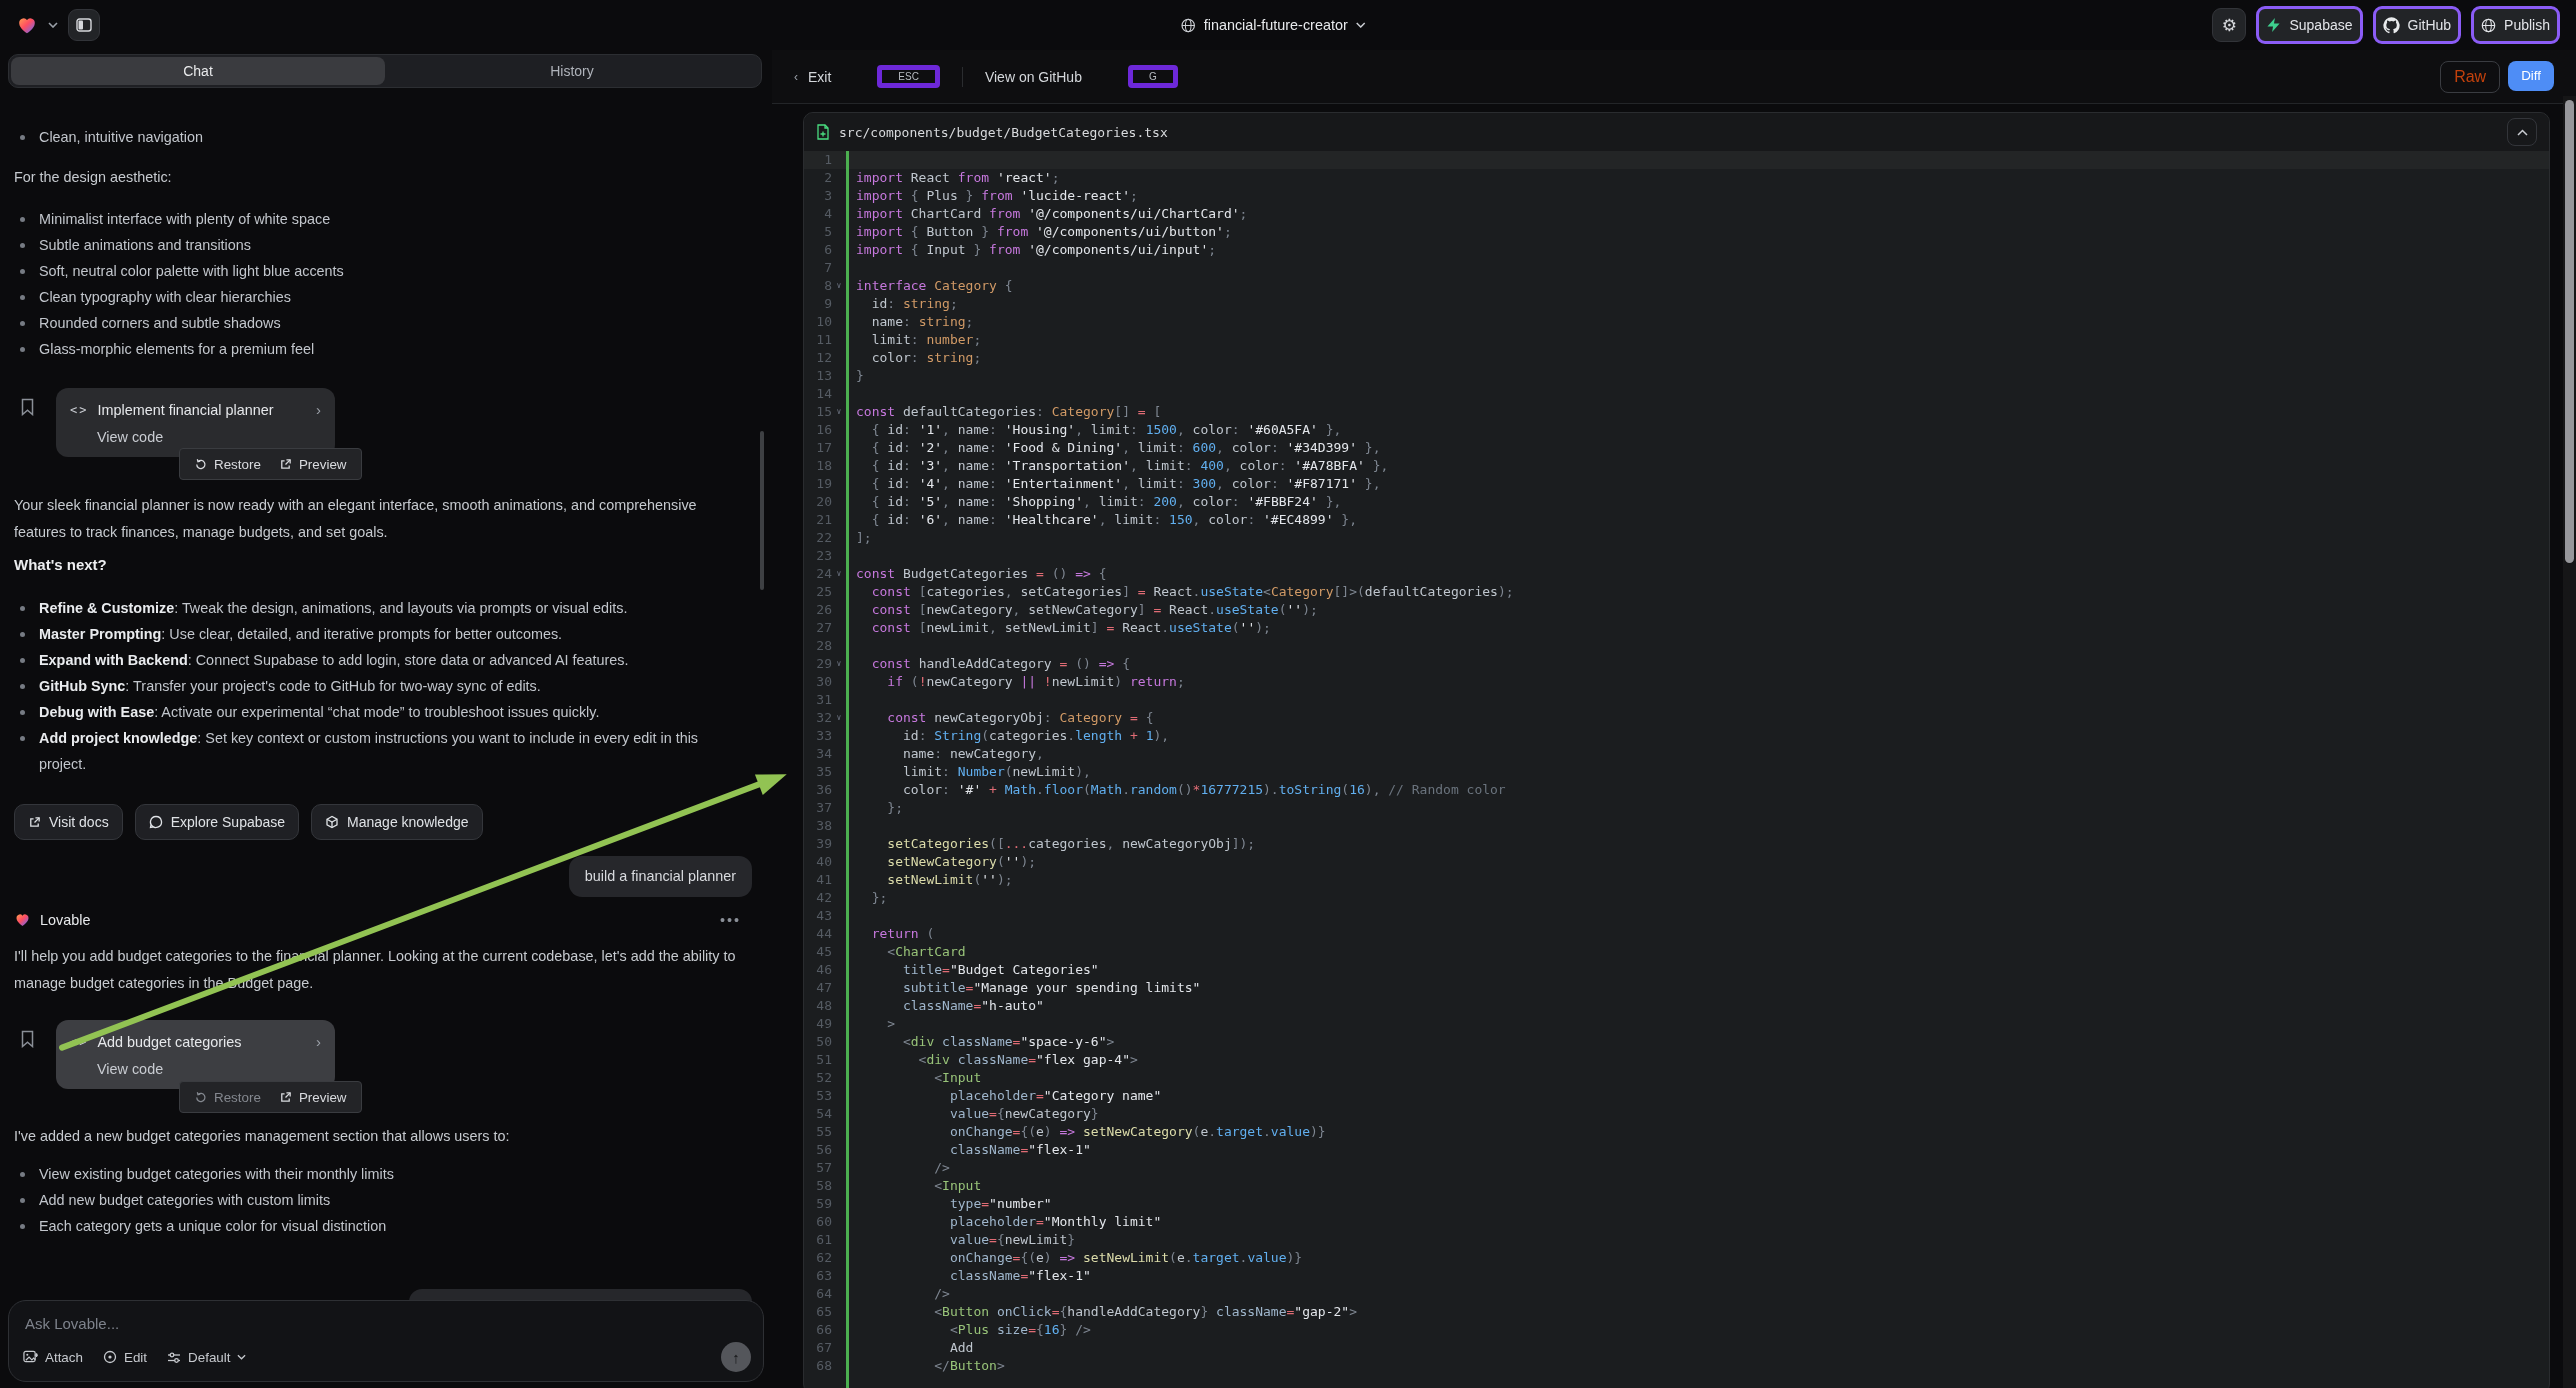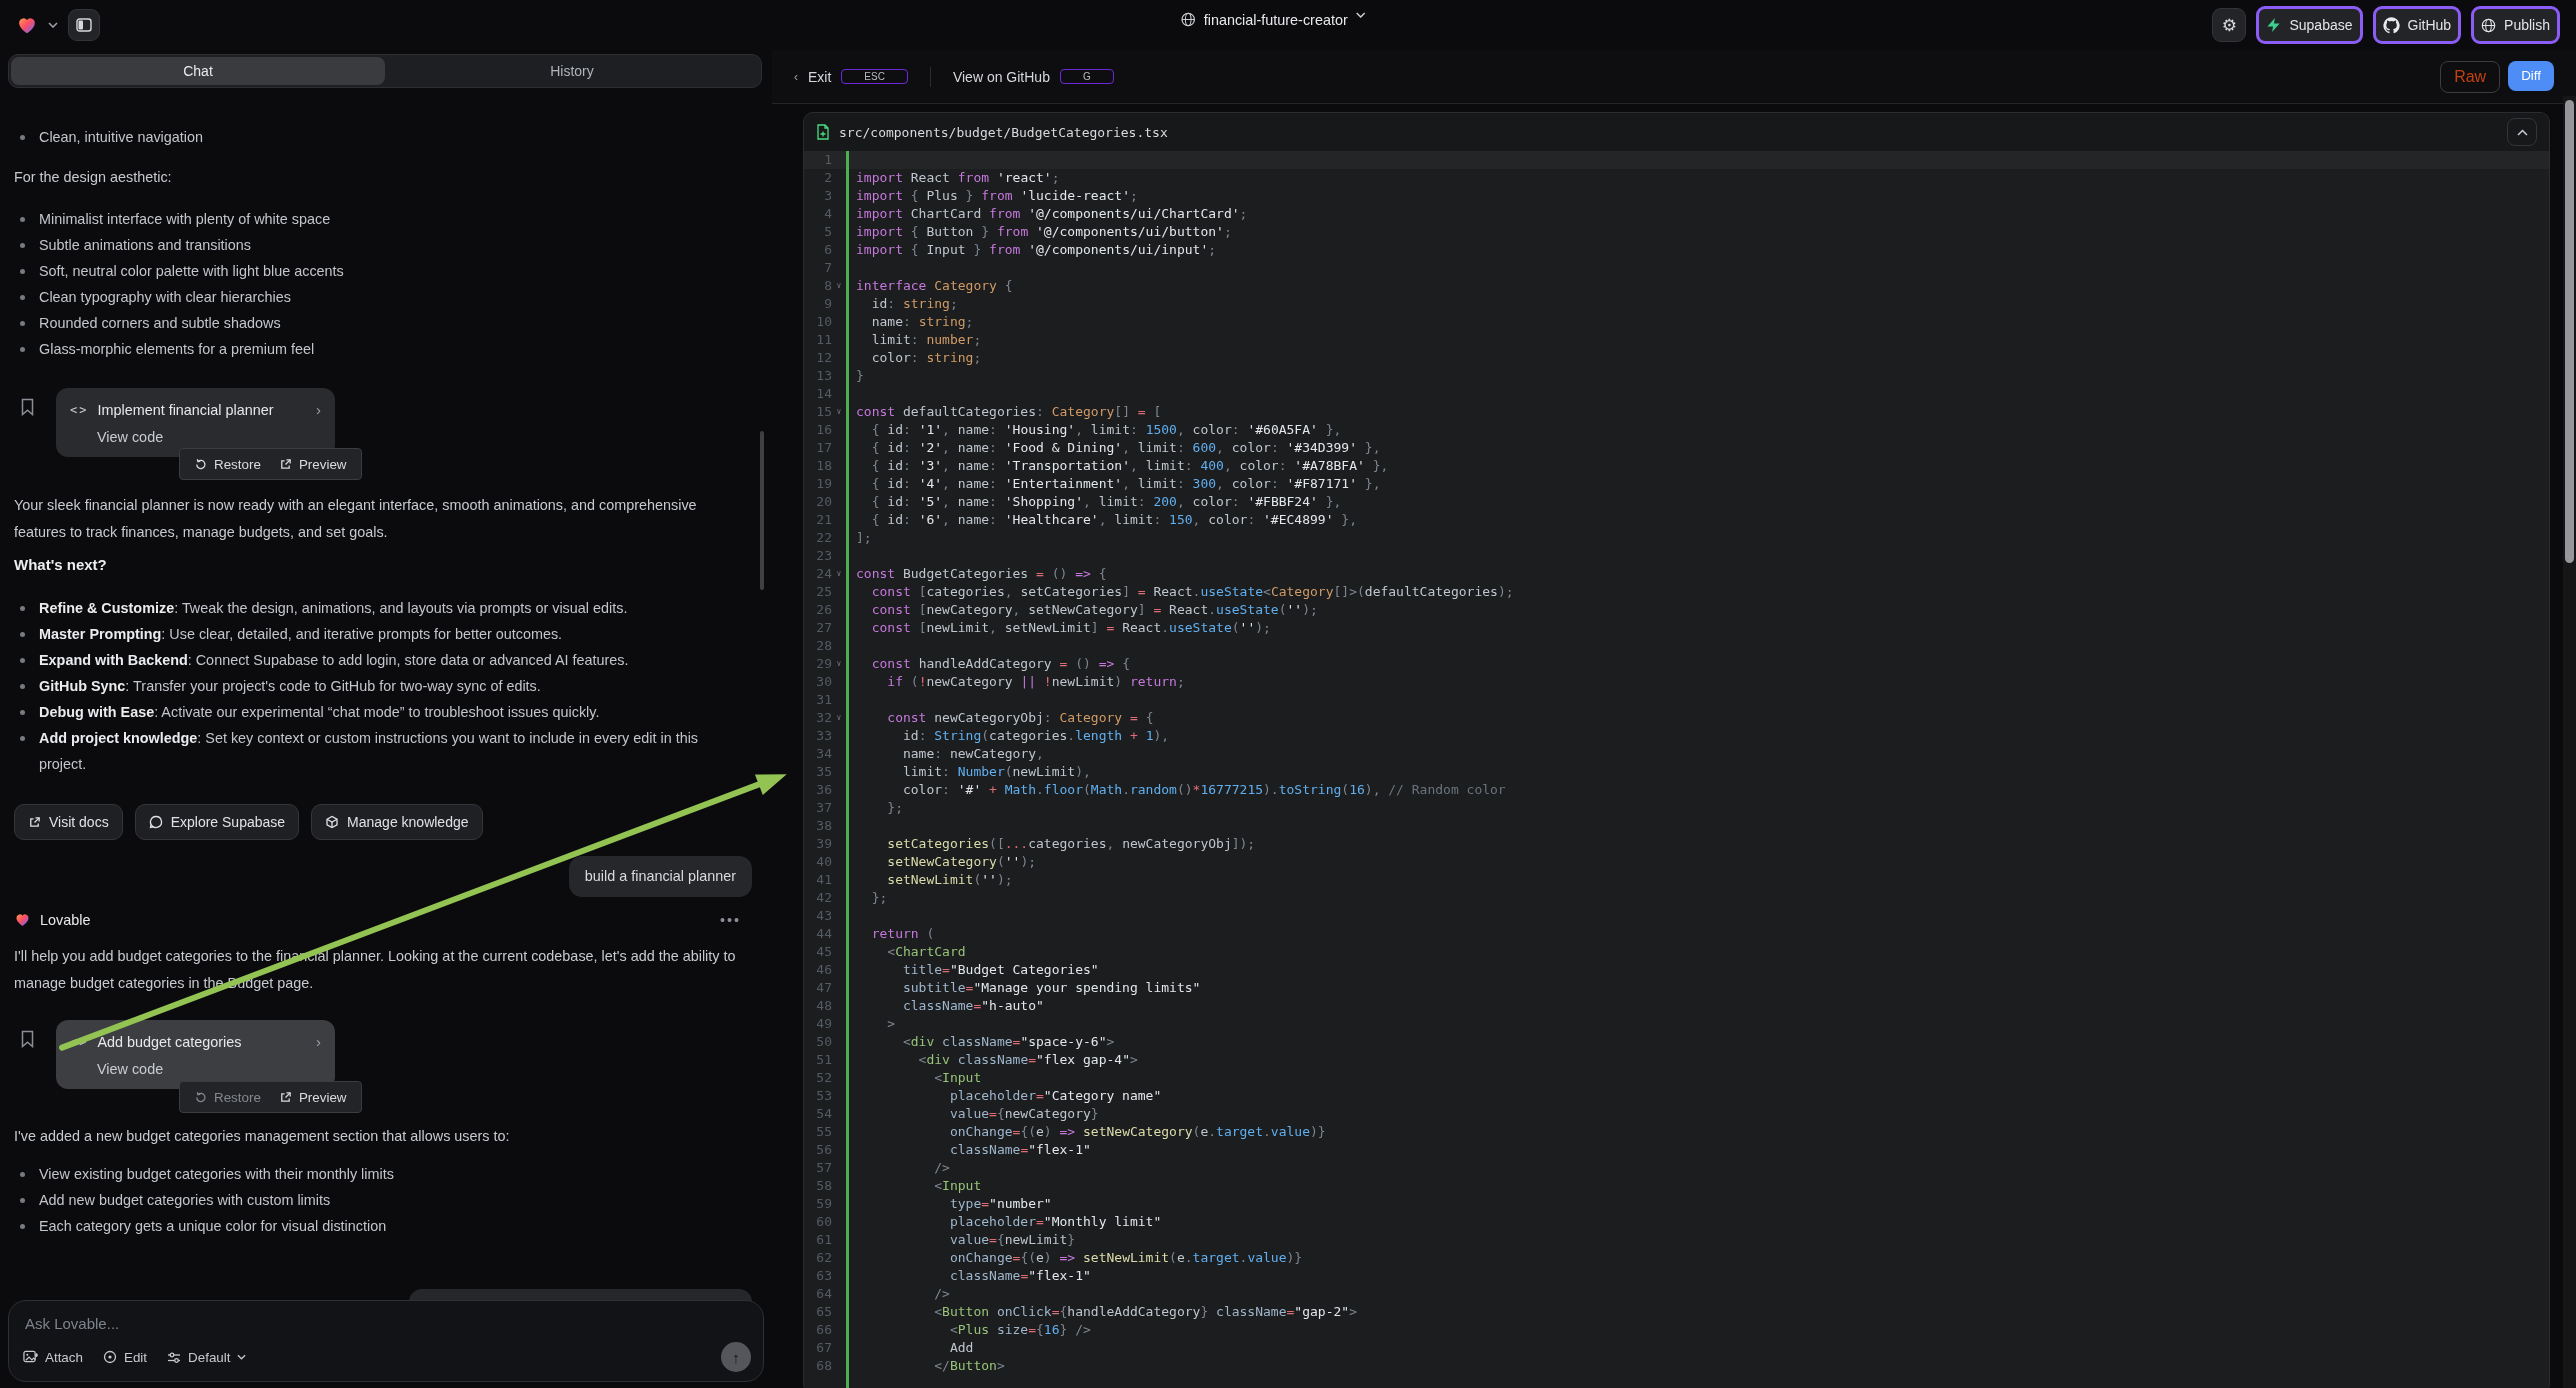--- a/index.html
+++ b/index.html
@@ -5,21 +5,21 @@
   html,body{margin:0;padding:0;}
   body{
     width:2576px;height:1388px;position:relative;overflow:hidden;
     background:#0b0b0d;color:#c6cacf;
     font-family:"Liberation Sans",sans-serif;font-size:14.4px;
   }
   svg{display:block}
   
   .topbar{position:absolute;left:0;top:0;width:2576px;height:50px;display:flex;align-items:center;padding:0 16px;box-sizing:border-box;}
   .tb-left{display:flex;align-items:center;gap:10px;}
-  .tb-center{position:absolute;left:50%;top:0;height:50px;transform:translateX(-58%);display:flex;align-items:flex-start;gap:8px;color:#e7e9ec;font-size:14.4px;margin-top:12px;}
+  .tb-center{position:absolute;left:50%;top:0;height:50px;transform:translateX(-58%);display:flex;align-items:center;gap:8px;color:#e7e9ec;font-size:14.4px;}
   .tb-right{margin-left:auto;display:flex;align-items:center;gap:10px;}
   .icon-btn{width:32px;height:32px;border:1px solid #323439;border-radius:9px;background:#222427;display:flex;align-items:center;justify-content:center;color:#d6d8dc;cursor:pointer;}
   .pill-btn{height:32px;border:3px solid #8b5cf6;border-radius:9px;background:#222427;display:flex;align-items:center;gap:8px;padding:0 7px;color:#e2e4e8;font-size:14px;cursor:pointer;}
   .chev{color:#9aa0a8;font-size:12px;}
   .gear{font-size:17px;line-height:1;}
   
   .chat{position:absolute;left:0;top:50px;width:772px;bottom:0;}
   .tabs{position:absolute;left:8px;right:10px;top:4px;height:34px;background:#1e1f23;border:1px solid #2c2e32;border-radius:10px;display:flex;padding:2px;box-sizing:border-box;}
   .tab{flex:1;display:flex;align-items:center;justify-content:center;font-size:14px;color:#afb3ba;border-radius:8px;cursor:pointer;}
   .tab.active{background:#3a3b3f;color:#e9eaec;}
@@ -51,21 +51,21 @@
   
   .composer{position:absolute;left:8px;right:8px;bottom:6px;height:82px;border:1px solid #2e3034;border-radius:18px;background:#121316;box-sizing:border-box;padding:14px 14px 10px 16px;}
   .composer-ph{color:#7e838c;font-size:15px;}
   .composer-row{position:absolute;left:14px;right:12px;bottom:9px;display:flex;align-items:center;gap:20px;color:#c6c9ce;font-size:13.4px;}
   .comp-item{display:flex;align-items:center;gap:7px;cursor:pointer;}
   .send-btn{margin-left:auto;width:30px;height:30px;border-radius:50%;background:#54565b;color:#141517;display:flex;align-items:center;justify-content:center;font-size:15px;font-weight:bold;cursor:pointer;}
   .arrow-svg{position:absolute;left:0;top:0;pointer-events:none;}
   
   .codebar{position:absolute;left:772px;top:50px;right:0;height:54px;border-bottom:1px solid #232528;display:flex;align-items:center;padding:0 22px;box-sizing:border-box;background:#0e0e10;}
   .cb-left{display:flex;align-items:center;gap:10px;color:#d4d7db;font-size:14px;}
-  .kbd{border:1px solid #6d28d9;border-radius:4px;padding:1px 22px;font-size:10px;color:#b8bcc2;}
+  .kbd{border:5px solid #6d28d9;border-radius:4px;padding:1px 16px;font-size:10px;color:#b8bcc2;margin-left:36px;}
   .cb-sep{width:1px;height:20px;background:#2a2c2f;margin:0 12px;}
   .cb-right{margin-left:auto;display:flex;gap:8px;}
   .raw-btn{height:30px;padding:0 13px;border:1px solid #3a3c41;border-radius:8px;background:transparent;color:#c2410c;font-size:16px;display:flex;align-items:center;cursor:pointer;}
   .diff-btn{height:30px;padding:0 13px;border-radius:8px;background:#4e8df6;color:#fff;font-size:13.4px;display:flex;align-items:center;cursor:pointer;}
   .code-card{position:absolute;left:803px;top:112px;width:1747px;bottom:-6px;border:1px solid #2a2c2f;border-radius:10px;background:#1b1d1f;overflow:hidden;box-sizing:border-box;}
   .file-head{height:38px;display:flex;align-items:center;gap:9px;padding:0 12px;border-bottom:1px solid #242629;background:#17181a;color:#d8dadd;font-family:"DejaVu Sans Mono",monospace;font-size:13px;cursor:pointer;}
   .collapse-btn{margin-left:auto;width:28px;height:26px;border:1px solid #33353a;border-radius:8px;display:flex;align-items:center;justify-content:center;color:#c9ccd1;cursor:pointer;background:transparent;}
   .code-area{position:absolute;left:0;top:38px;right:0;bottom:0;font-family:"DejaVu Sans Mono",monospace;font-size:13px;}
   .dbar{position:absolute;left:42px;top:0;bottom:0;width:3px;background:#4caf50;}
   .cl{display:flex;height:18px;line-height:18px;white-space:pre;}

